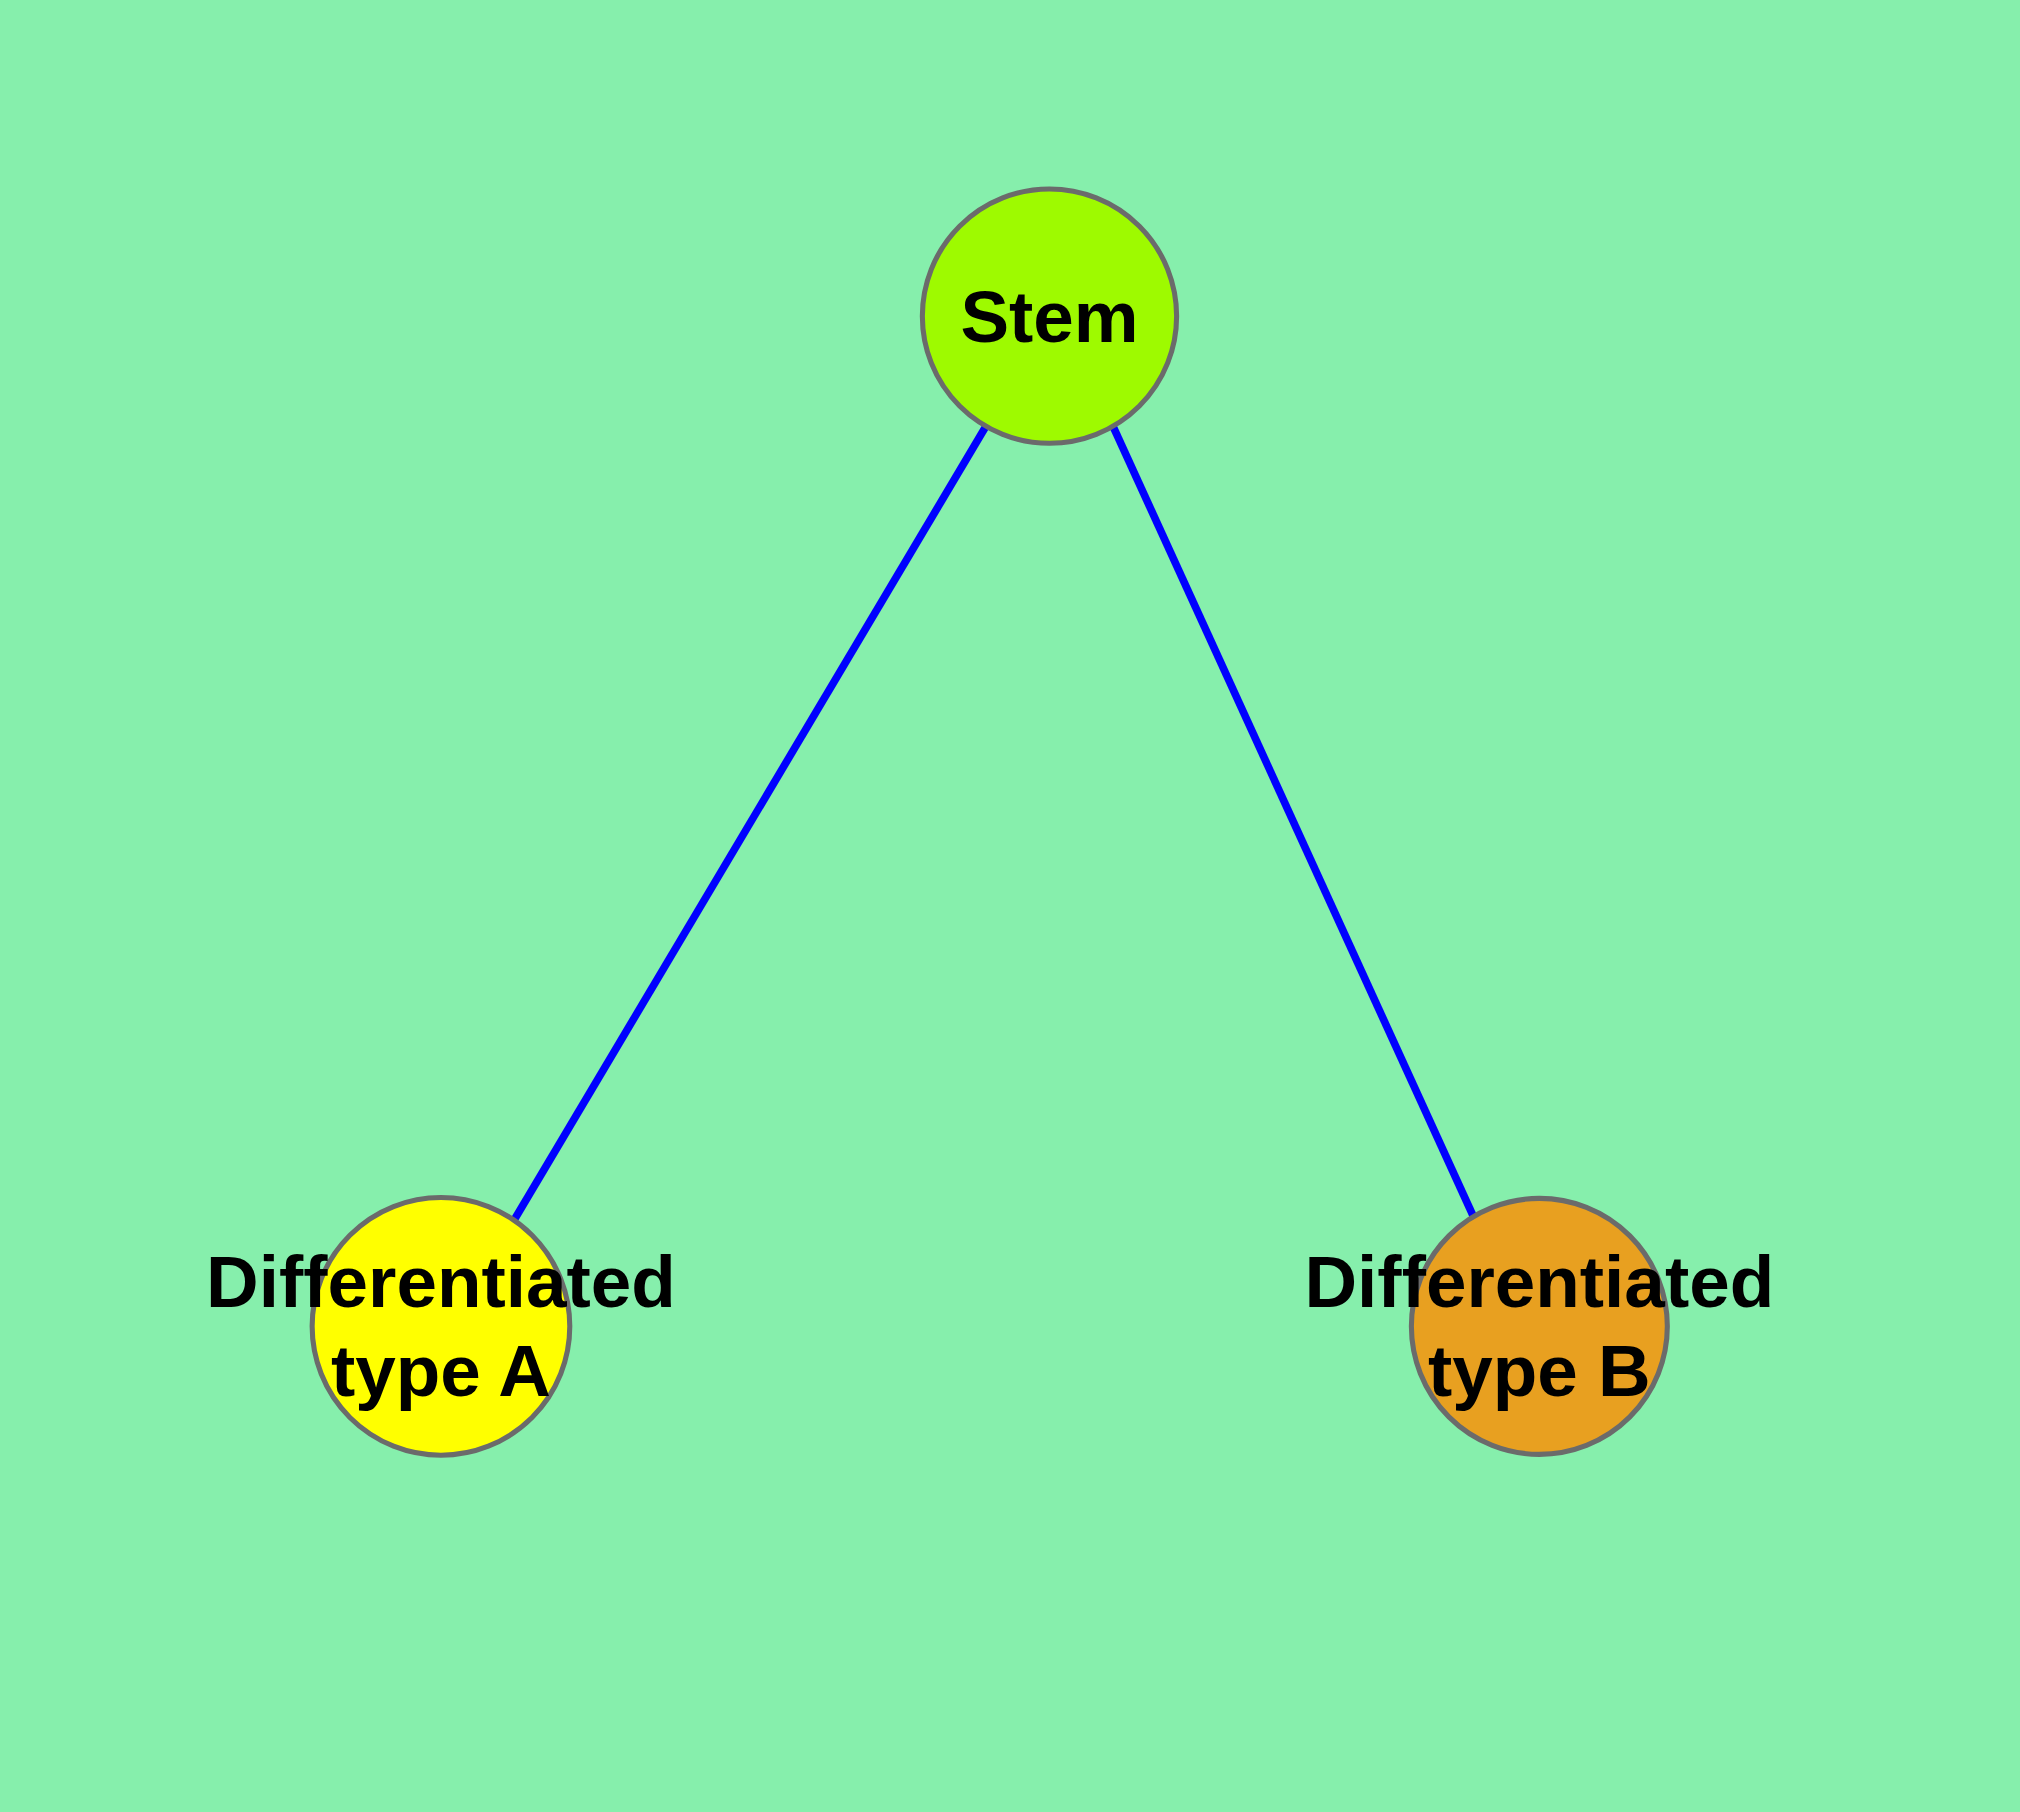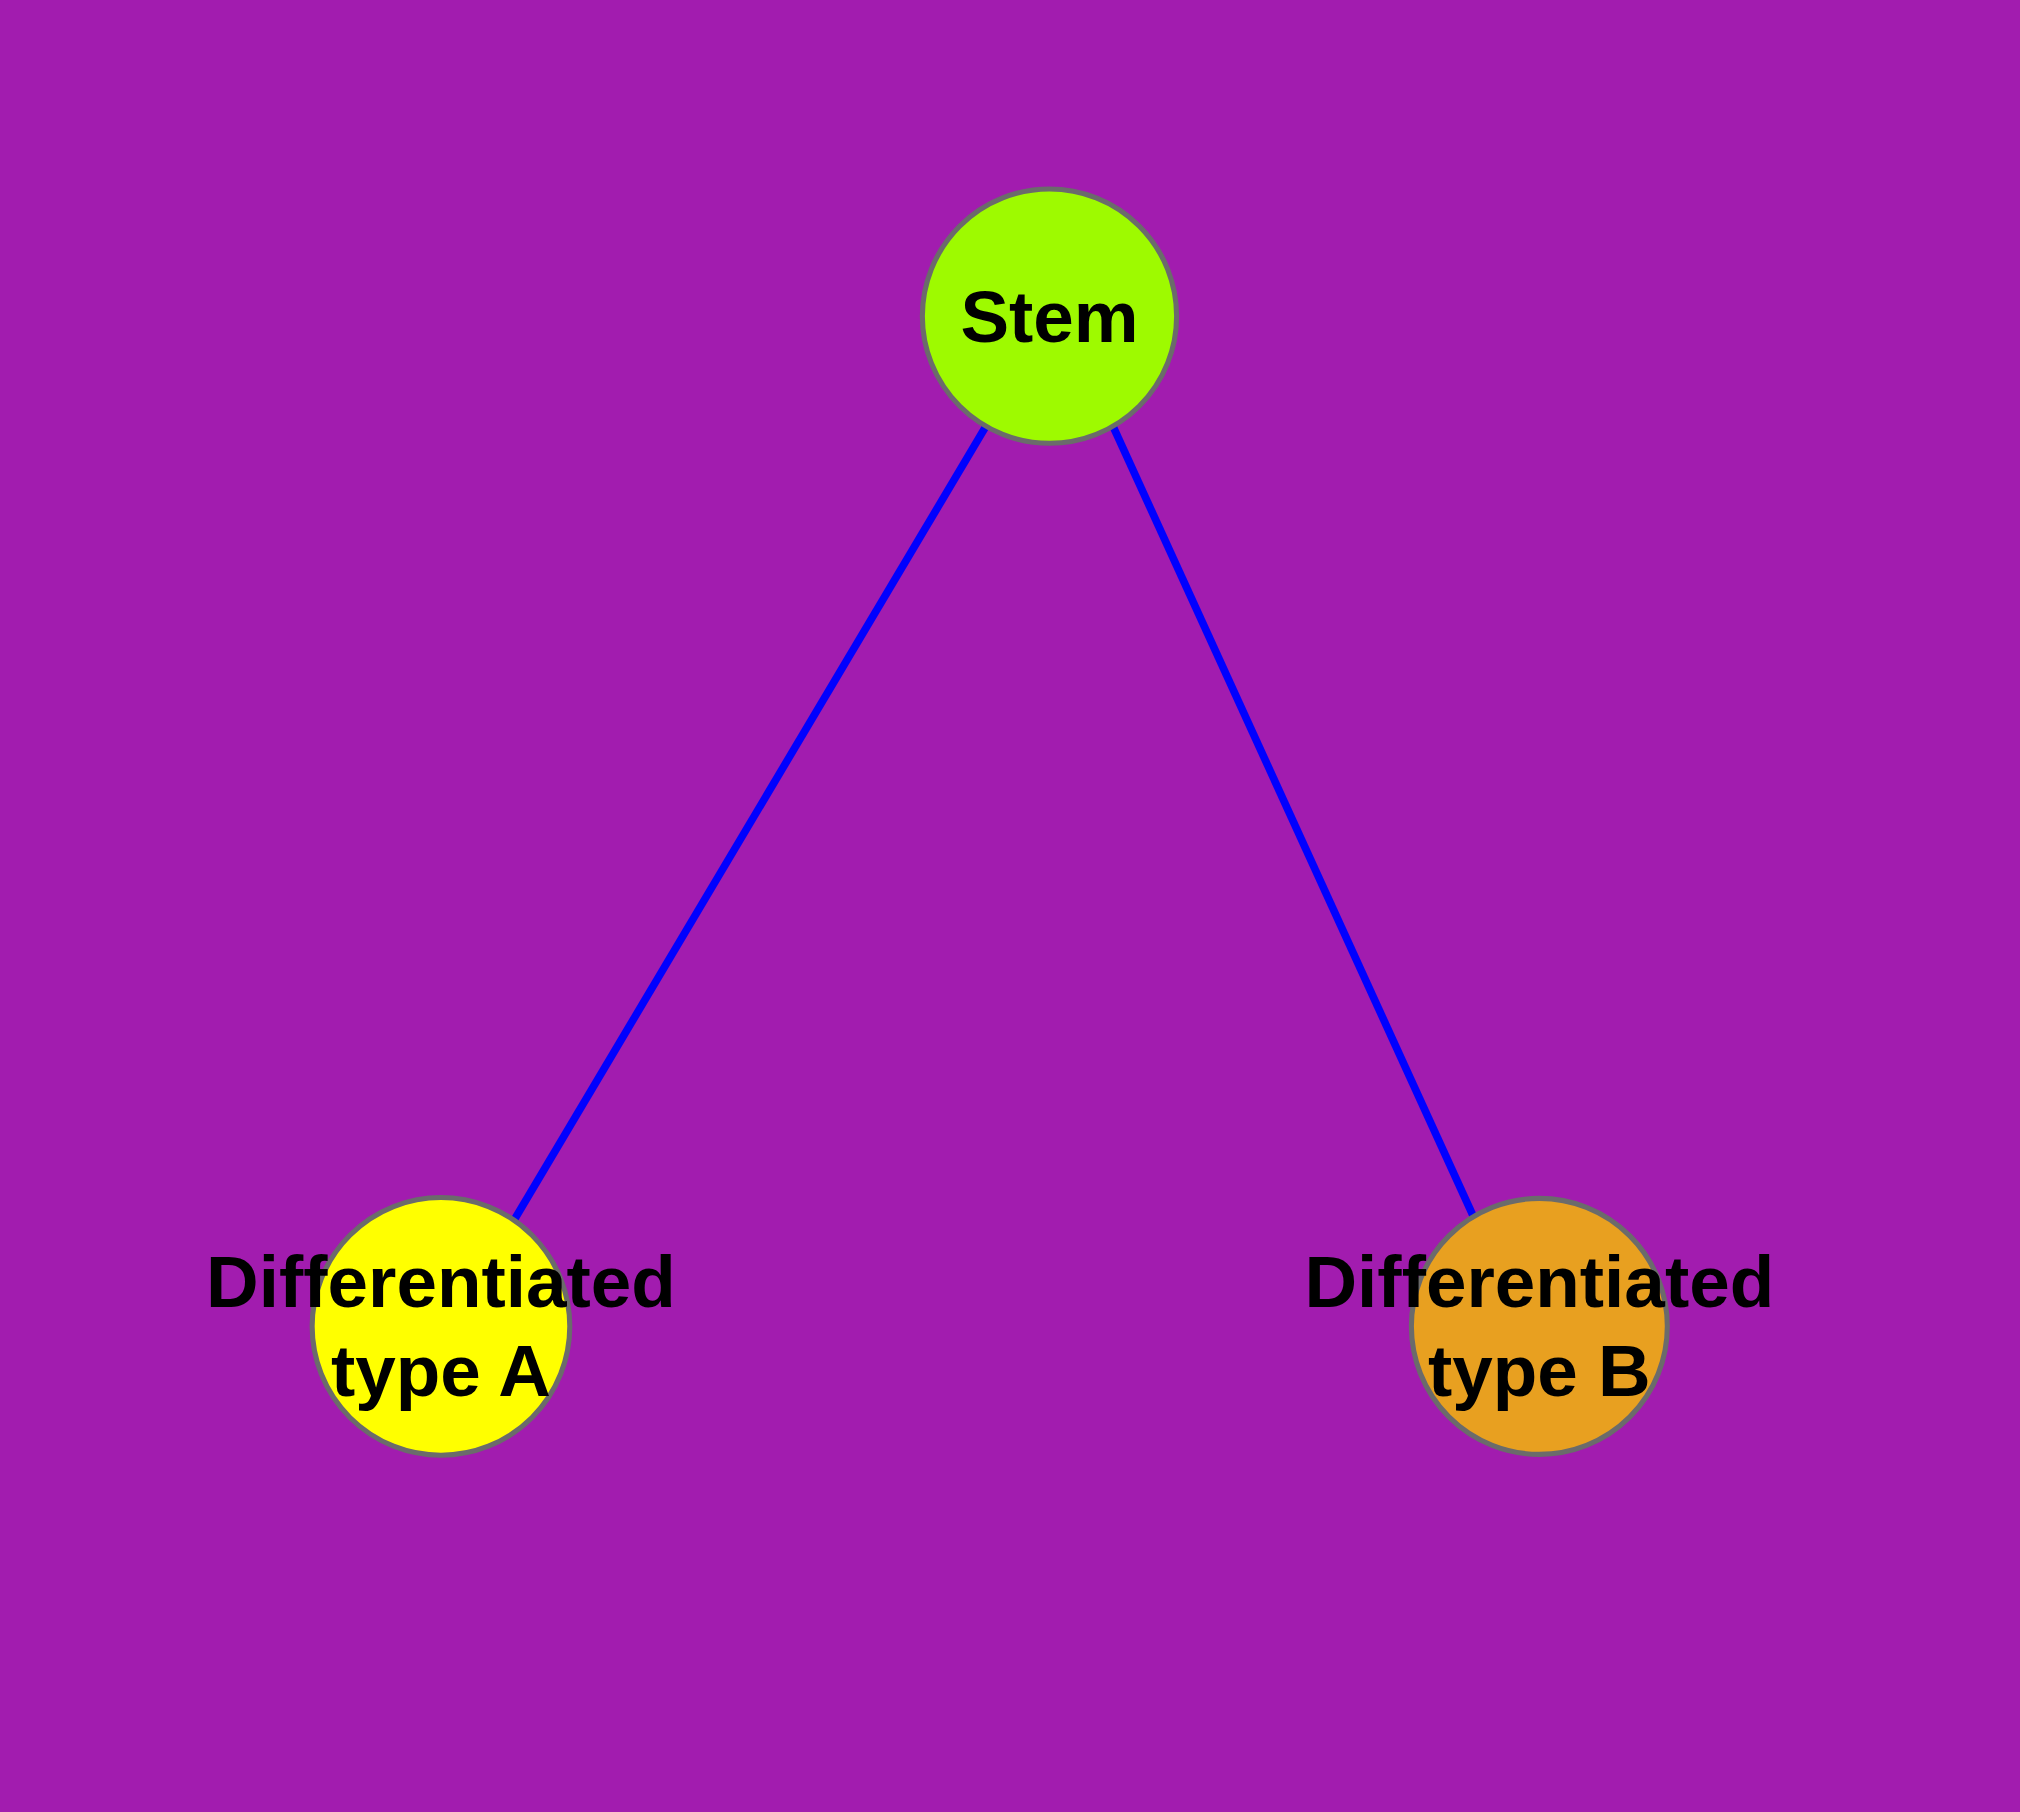--- a/index.html
+++ b/index.html
@@ -30,21 +30,21 @@
   .node-label {
     font-family: "Liberation Sans", sans-serif;
     font-weight: bold;
     fill: #000000;
     text-anchor: middle;
   }
 </style>
 </head>
 <body>
 
-<div id="graph-canvas" style="background: #a21caf;">
+<div id="graph-canvas" style="background: #86efac;">
   <svg id="graph-svg" viewBox="0 0 2384 2138" xmlns="http://www.w3.org/2000/svg">
 
     <g>
       <line stroke-linecap="butt" x1="1163" y1="503" x2="606" y2="1440" stroke="#0000ff" stroke-width="9"></line>
       <line stroke-linecap="butt" x1="1313" y1="503" x2="1738" y2="1435" stroke="#0000ff" stroke-width="9"></line>
     </g>
 
     <g>
 
       <g>

